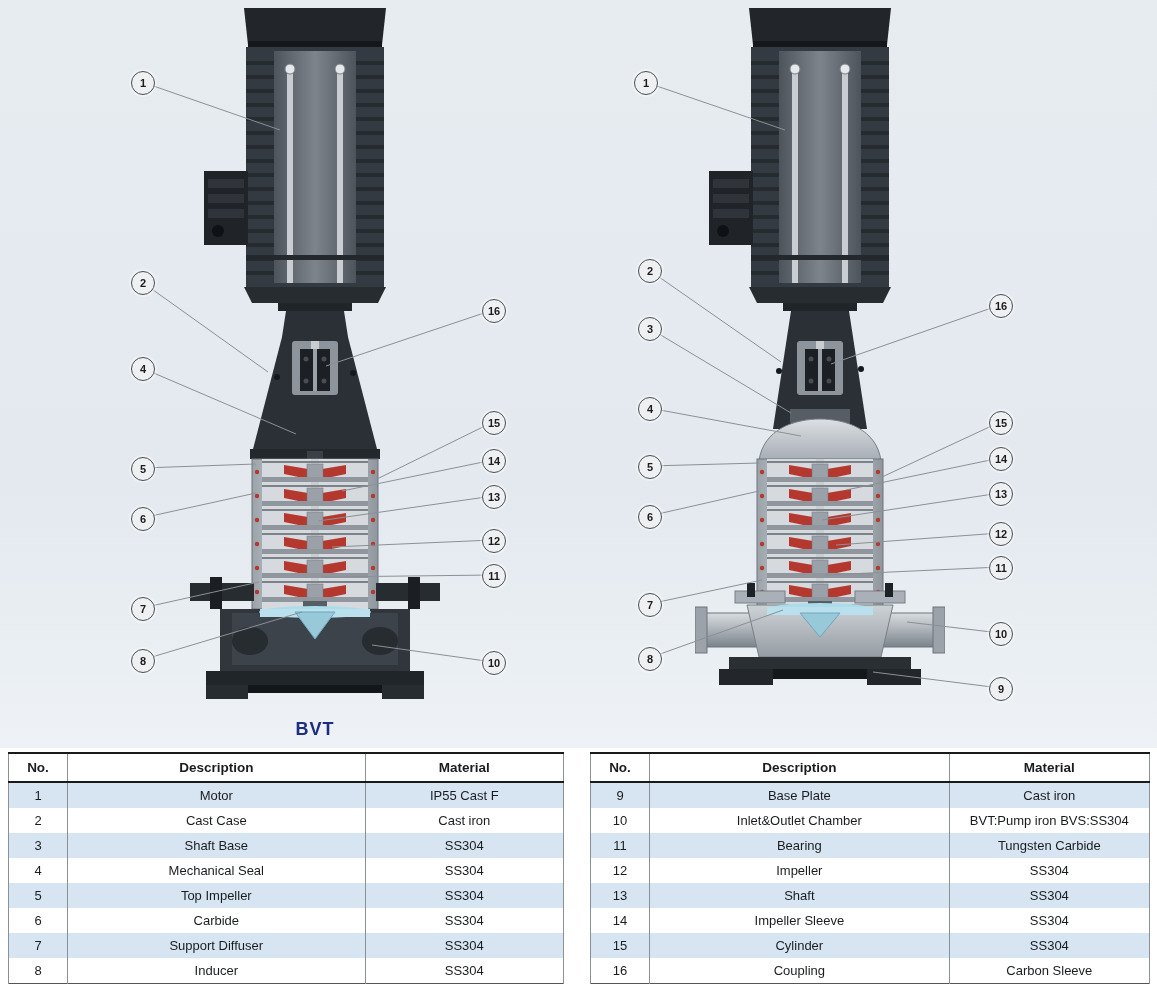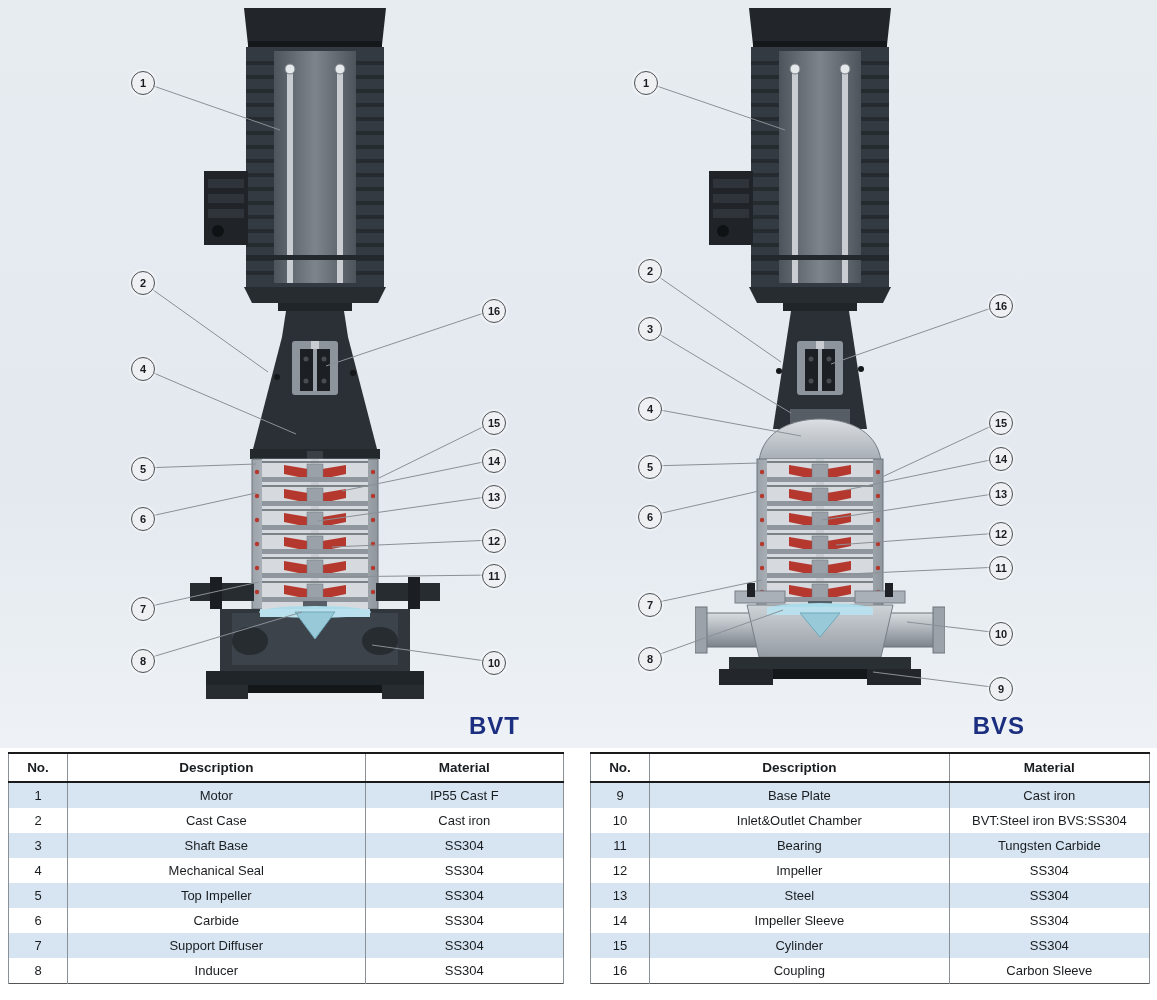--- a/index.html
+++ b/index.html
@@ -11,22 +11,22 @@
     background:linear-gradient(180deg,#e7ecf1 0%,#e3e9ef 65%,#eef2f6 100%);}
   .pump-block{position:absolute;top:0;width:410px;height:748px;}
   #block-bvt{left:110px;}
   #block-bvs{left:615px;}
   .pump-svg{position:absolute;left:80px;top:5px;}
   .leader-overlay{position:absolute;left:0;top:0;width:410px;height:748px;pointer-events:none;}
   .leader-overlay line{stroke:#8a9096;stroke-width:1;}
   .callout{position:absolute;width:22px;height:22px;border-radius:50%;
     background:#eef0f2;border:1px solid #4a4f54;box-shadow:0 0 0 2px rgba(255,255,255,.35);
     font-weight:bold;font-size:11px;display:flex;align-items:center;justify-content:center;}
-  .pump-label{position:absolute;bottom:8px;left:0;width:100%;text-align:right;
-    font-weight:bold;font-size:24px;letter-spacing:1px;color:#1c2e7f;}
+  .pump-label{position:absolute;bottom:8px;left:0;width:100%;text-align:center;
+    font-weight:bold;font-size:18px;letter-spacing:1px;color:#1c2e7f;}
 
   
   .tables-area{position:absolute;top:752px;left:0;width:1157px;height:248px;
     background:#fff;display:flex;align-items:flex-start;}
   table{border-collapse:collapse;table-layout:fixed;font-size:13px;border:1px solid #555;}
   #table-0{margin-left:8px;width:556px;}
   #table-1{margin-left:26px;width:560px;}
   th{font-weight:bold;font-size:13.5px;text-align:center;padding:6px 4px;background:#fff;
      border-top:2px solid #1a1a1a;border-bottom:2px solid #1a1a1a;}
   td{text-align:center;padding:5px 4px;}
@@ -283,21 +283,20 @@
         <line x1="34" y1="658" x2="168" y2="610"></line>
         <line x1="385" y1="305" x2="216" y2="364"></line>
         <line x1="385" y1="422" x2="267" y2="477"></line>
         <line x1="385" y1="458" x2="231" y2="490"></line>
         <line x1="385" y1="493" x2="207" y2="520"></line>
         <line x1="385" y1="533" x2="221" y2="545"></line>
         <line x1="385" y1="567" x2="211" y2="575"></line>
         <line x1="385" y1="633" x2="292" y2="622"></line>
         <line x1="385" y1="688" x2="258" y2="672"></line>
       </svg>
-    <div class="pump-label">BVS</div>
   <div class="callout" style="left: 19px; top: 71px;">1</div>
       <div class="callout" style="left: 23px; top: 259px;">2</div>
       <div class="callout" style="left: 23px; top: 317px;">3</div>
       <div class="callout" style="left: 23px; top: 397px;">4</div>
       <div class="callout" style="left: 23px; top: 455px;">5</div>
       <div class="callout" style="left: 23px; top: 505px;">6</div>
       <div class="callout" style="left: 23px; top: 593px;">7</div>
       <div class="callout" style="left: 23px; top: 647px;">8</div>
       <div class="callout" style="left: 374px; top: 294px;">16</div>
       <div class="callout" style="left: 374px; top: 411px;">15</div>
@@ -372,35 +371,35 @@
       </thead>
       <tbody>
         <tr>
           <td>9</td>
           <td>Base Plate</td>
           <td>Cast iron</td>
         </tr>
         <tr>
           <td>10</td>
           <td>Inlet&amp;Outlet Chamber</td>
-          <td>BVT:Steel iron BVS:SS304</td>
+          <td>BVT:Pump iron BVS:SS304</td>
         </tr>
         <tr>
           <td>11</td>
           <td>Bearing</td>
           <td>Tungsten Carbide</td>
         </tr>
         <tr>
           <td>12</td>
           <td>Impeller</td>
           <td>SS304</td>
         </tr>
         <tr>
           <td>13</td>
-          <td>Steel</td>
+          <td>Shaft</td>
           <td>SS304</td>
         </tr>
         <tr>
           <td>14</td>
           <td>Impeller Sleeve</td>
           <td>SS304</td>
         </tr>
         <tr>
           <td>15</td>
           <td>Cylinder</td>

